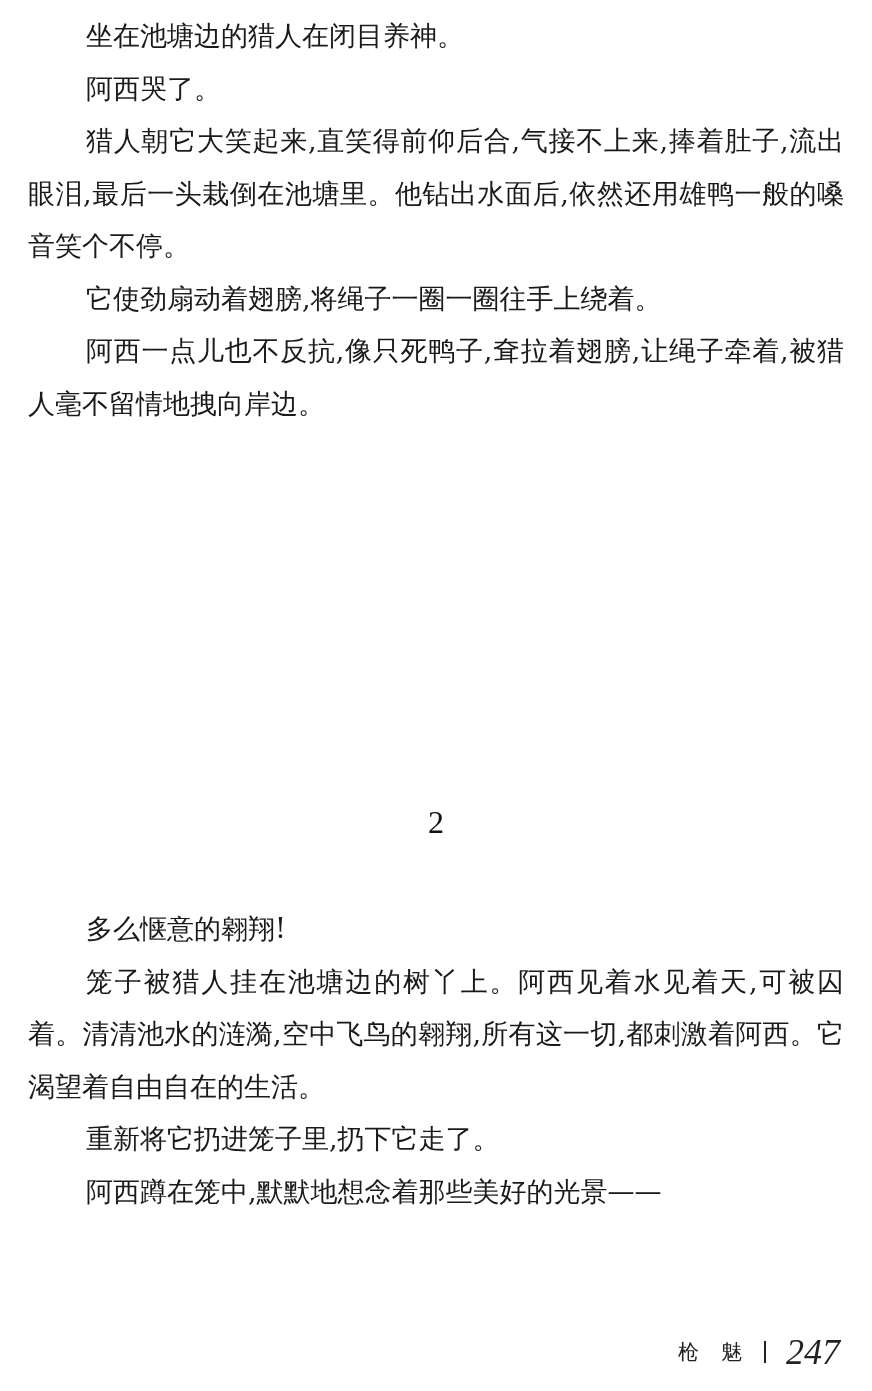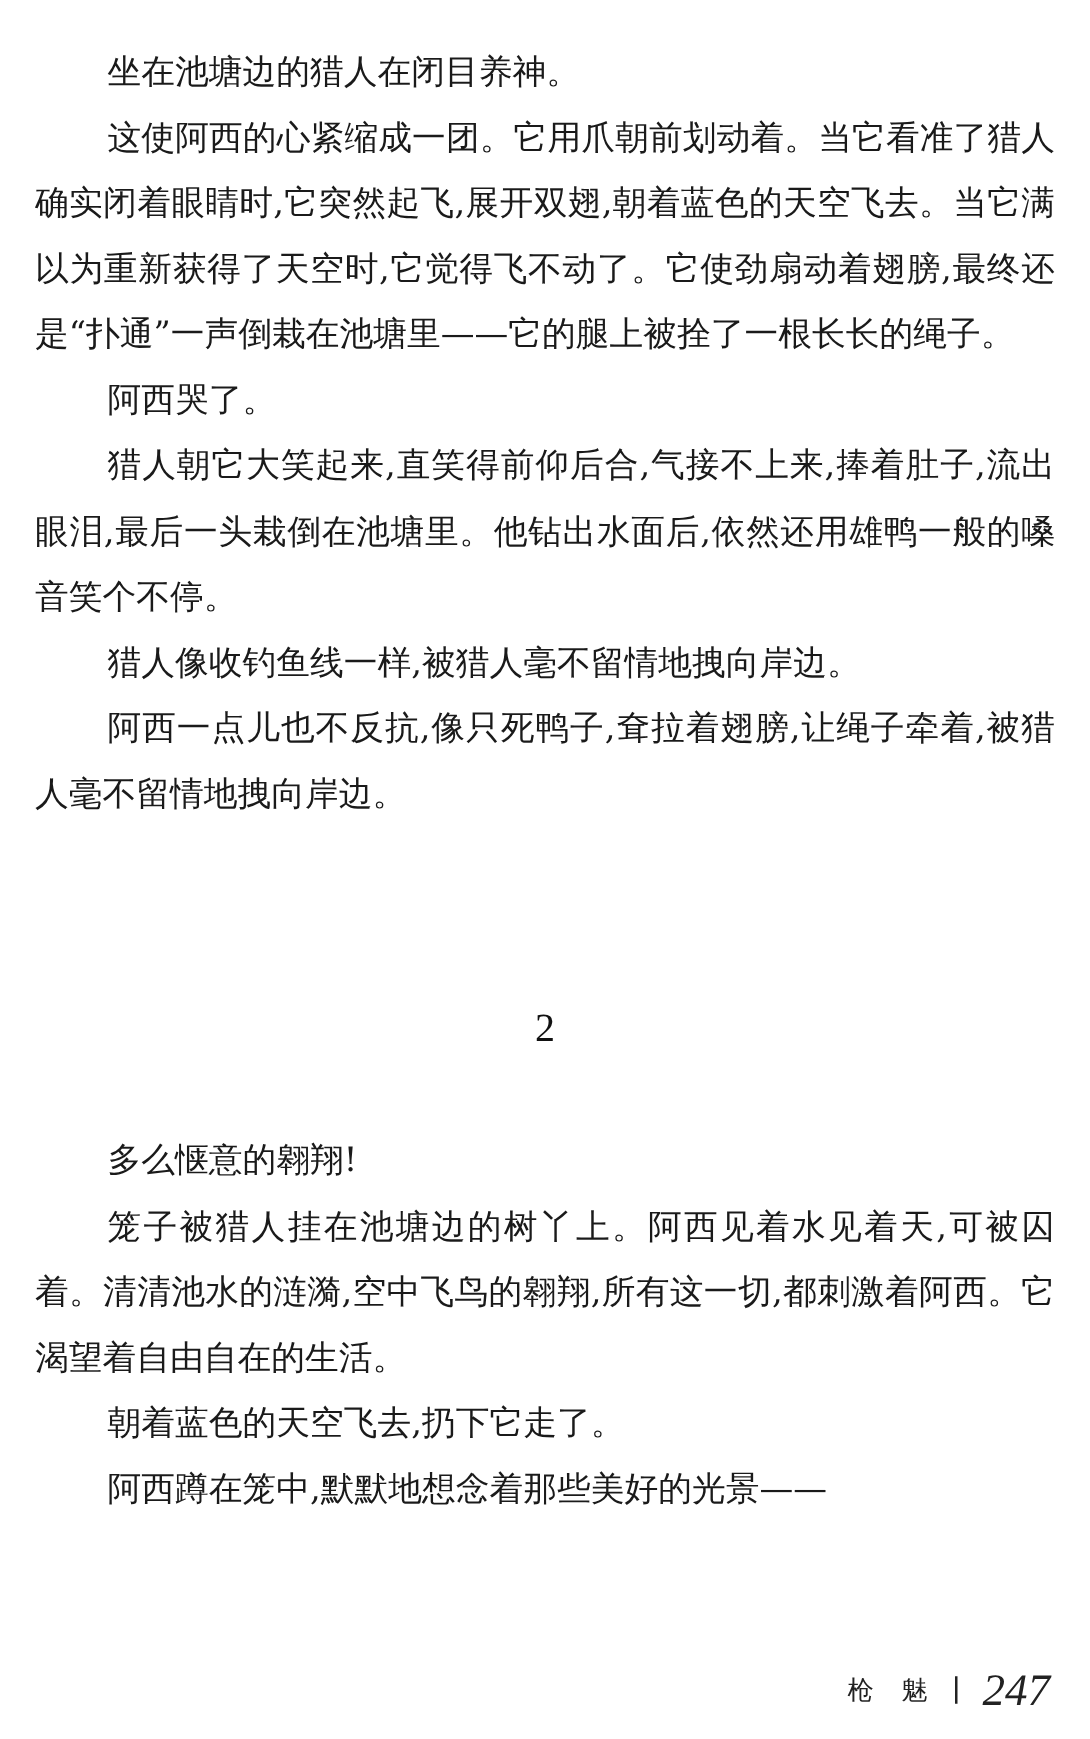--- a/index.html
+++ b/index.html
@@ -11,21 +11,21 @@
       width: 872px;
       height: 1391px;
       position: relative;
       overflow: hidden;
       font-family: "DejaVu Serif", "Liberation Serif", serif;
       color: #1a1a1a;
     }
     .page {
       position: absolute;
       left: 28px;
-      top: 32px;
+      top: 10px;
       width: 816px;
     }
     .para {
       font-size: 27px;
       line-height: 52.5px;
       margin: 0;
       text-align: justify;
       text-justify: inter-character;
       letter-spacing: 0px;
     }
@@ -74,33 +74,32 @@
       font-family: "Liberation Serif", "DejaVu Serif", serif;
       font-style: italic;
       font-size: 36px;
     }
   </style>
 </head>
 <body>
 
 <div class="page">
   <p class="para indent">坐在池塘边的猎人在闭目养神。</p>
-  <p class="para indent">这使阿西的心紧缩成一团。它用爪朝前划动着。当它看准了猎人确实闭着眼睛时,它突然起飞,展开双翅,朝着蓝色的天空飞去。当它满以为重新获得了天空时,它觉得飞不动了。它使劲扇动着翅膀,最终还是“扑通”一声倒栽在池塘里——它的腿上被拴了一根长长的绳子。</p>
   <p class="para indent">阿西哭了。</p>
   <p class="para indent">猎人朝它大笑起来,直笑得前仰后合,气接不上来,捧着肚子,流出眼泪,最后一头栽倒在池塘里。他钻出水面后,依然还用雄鸭一般的嗓音笑个不停。</p>
-  <p class="para indent">猎人像收钓鱼线一样,被猎人毫不留情地拽向岸边。</p>
+  <p class="para indent">它使劲扇动着翅膀,将绳子一圈一圈往手上绕着。</p>
   <p class="para indent">阿西一点儿也不反抗,像只死鸭子,耷拉着翅膀,让绳子牵着,被猎人毫不留情地拽向岸边。</p>
 </div>
 
 <div class="section-num">2</div>
 
 <div class="page2">
   <p class="para indent">多么惬意的翱翔!</p>
   <p class="para indent">笼子被猎人挂在池塘边的树丫上。阿西见着水见着天,可被囚着。清清池水的涟漪,空中飞鸟的翱翔,所有这一切,都刺激着阿西。它渴望着自由自在的生活。</p>
-  <p class="para indent">朝着蓝色的天空飞去,扔下它走了。</p>
+  <p class="para indent">重新将它扔进笼子里,扔下它走了。</p>
   <p class="para indent">阿西蹲在笼中,默默地想念着那些美好的光景——</p>
 </div>
 
 <div class="footer">
   <span class="title">枪魅</span>
   <span class="sep"></span>
   <span class="pnum">247</span>
 </div>
 
 </body></html>

